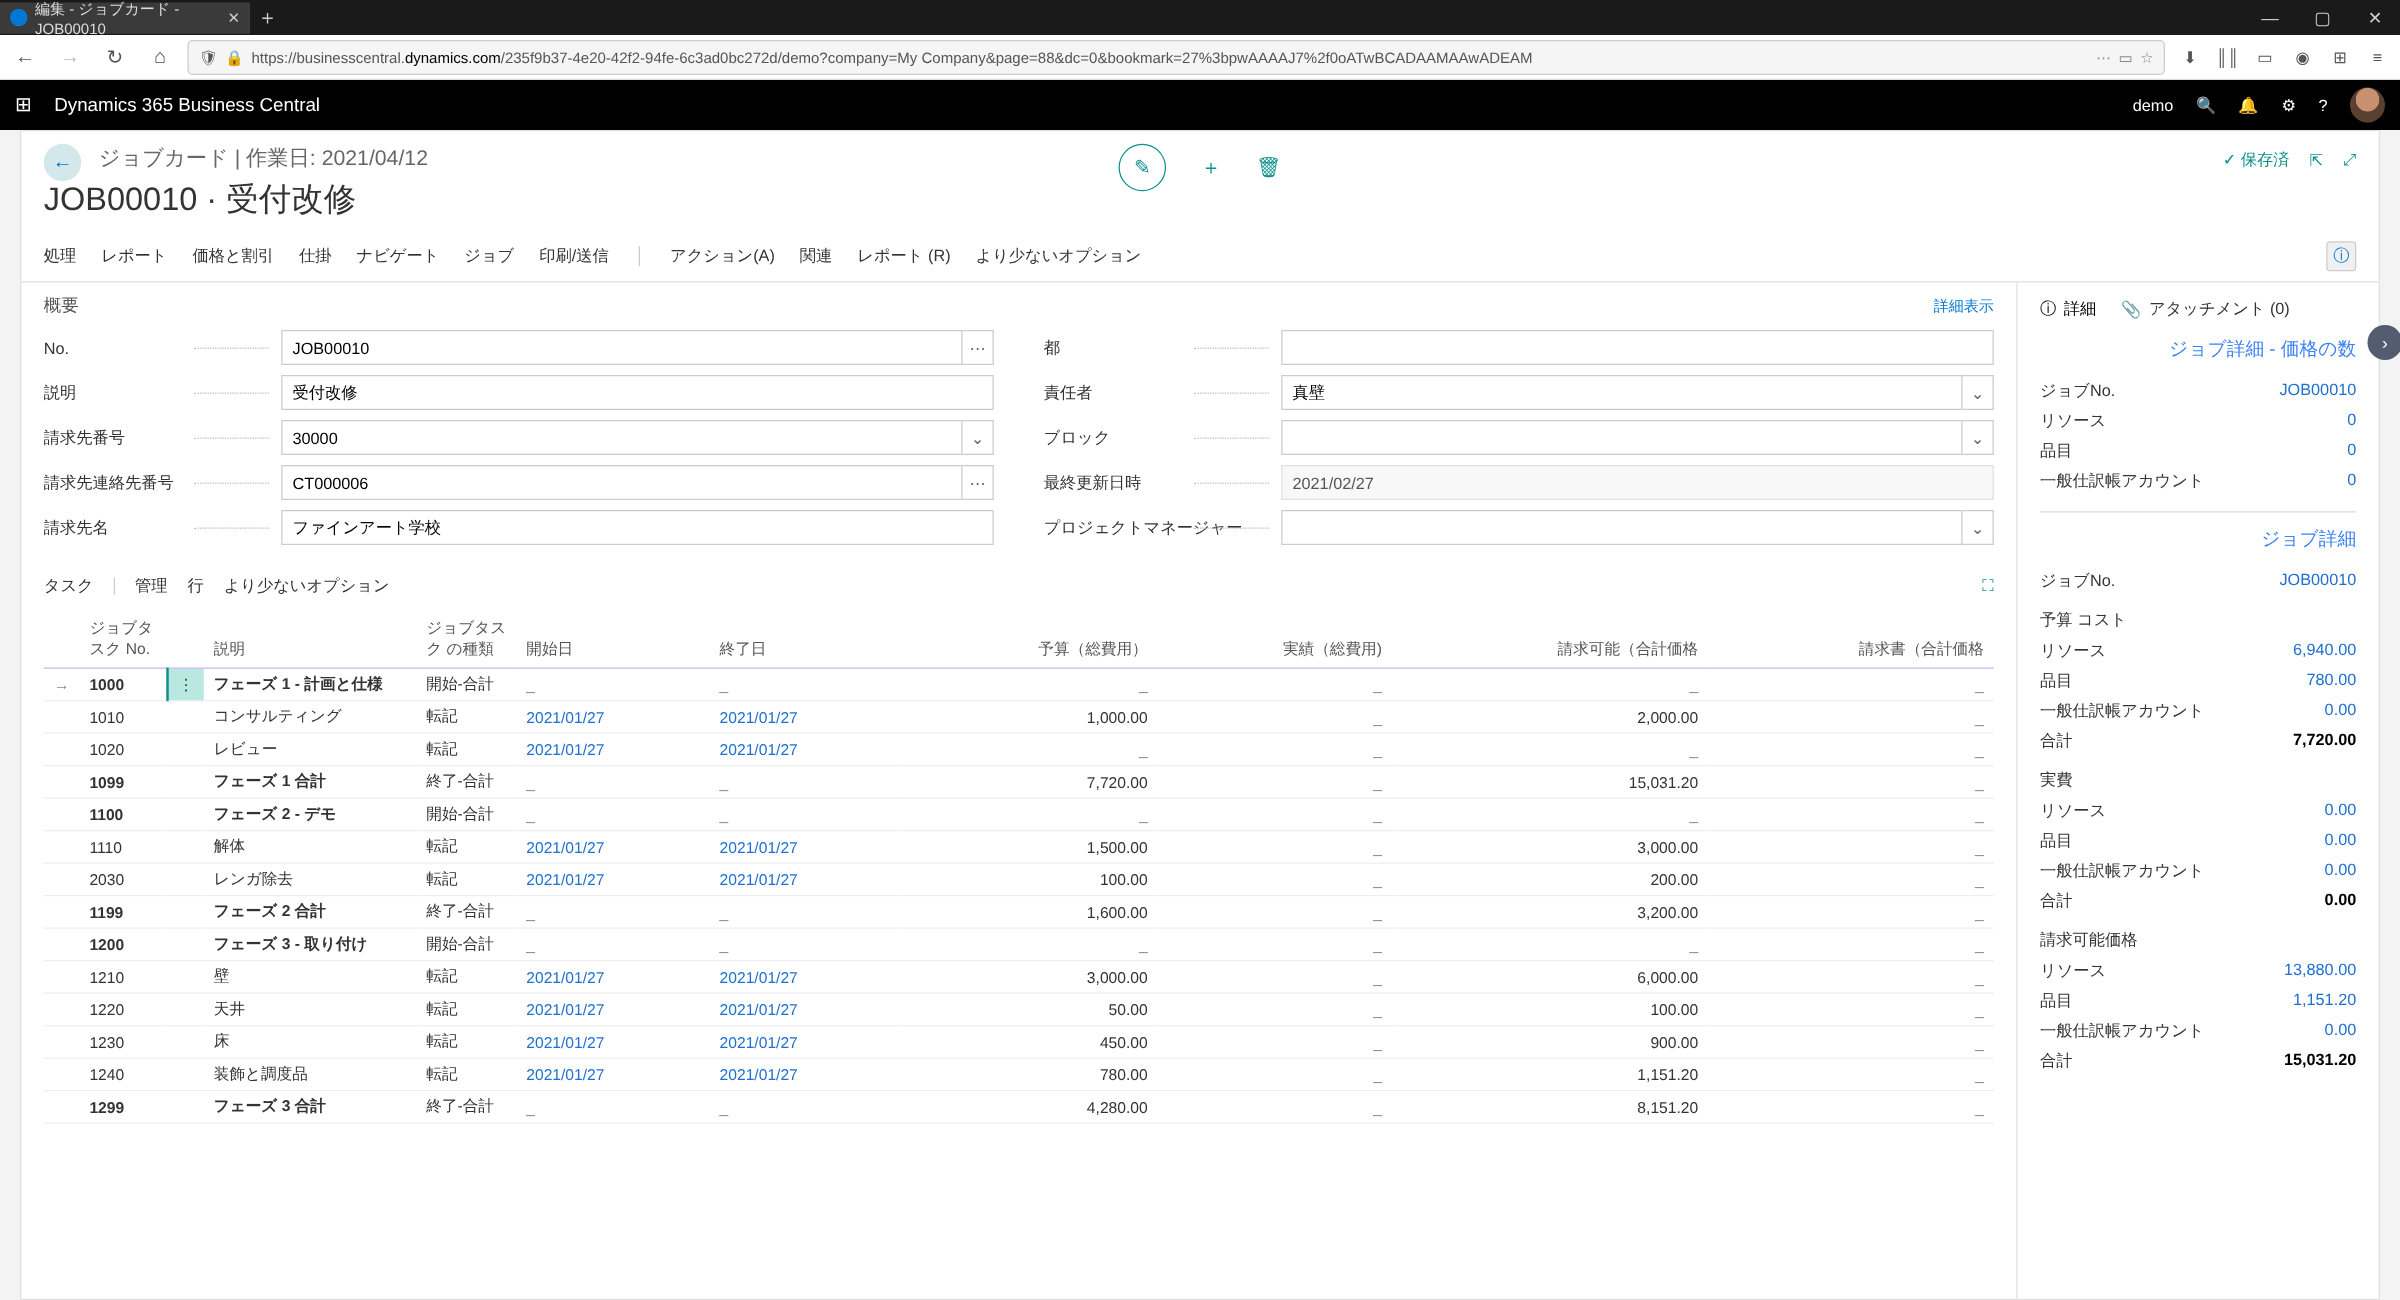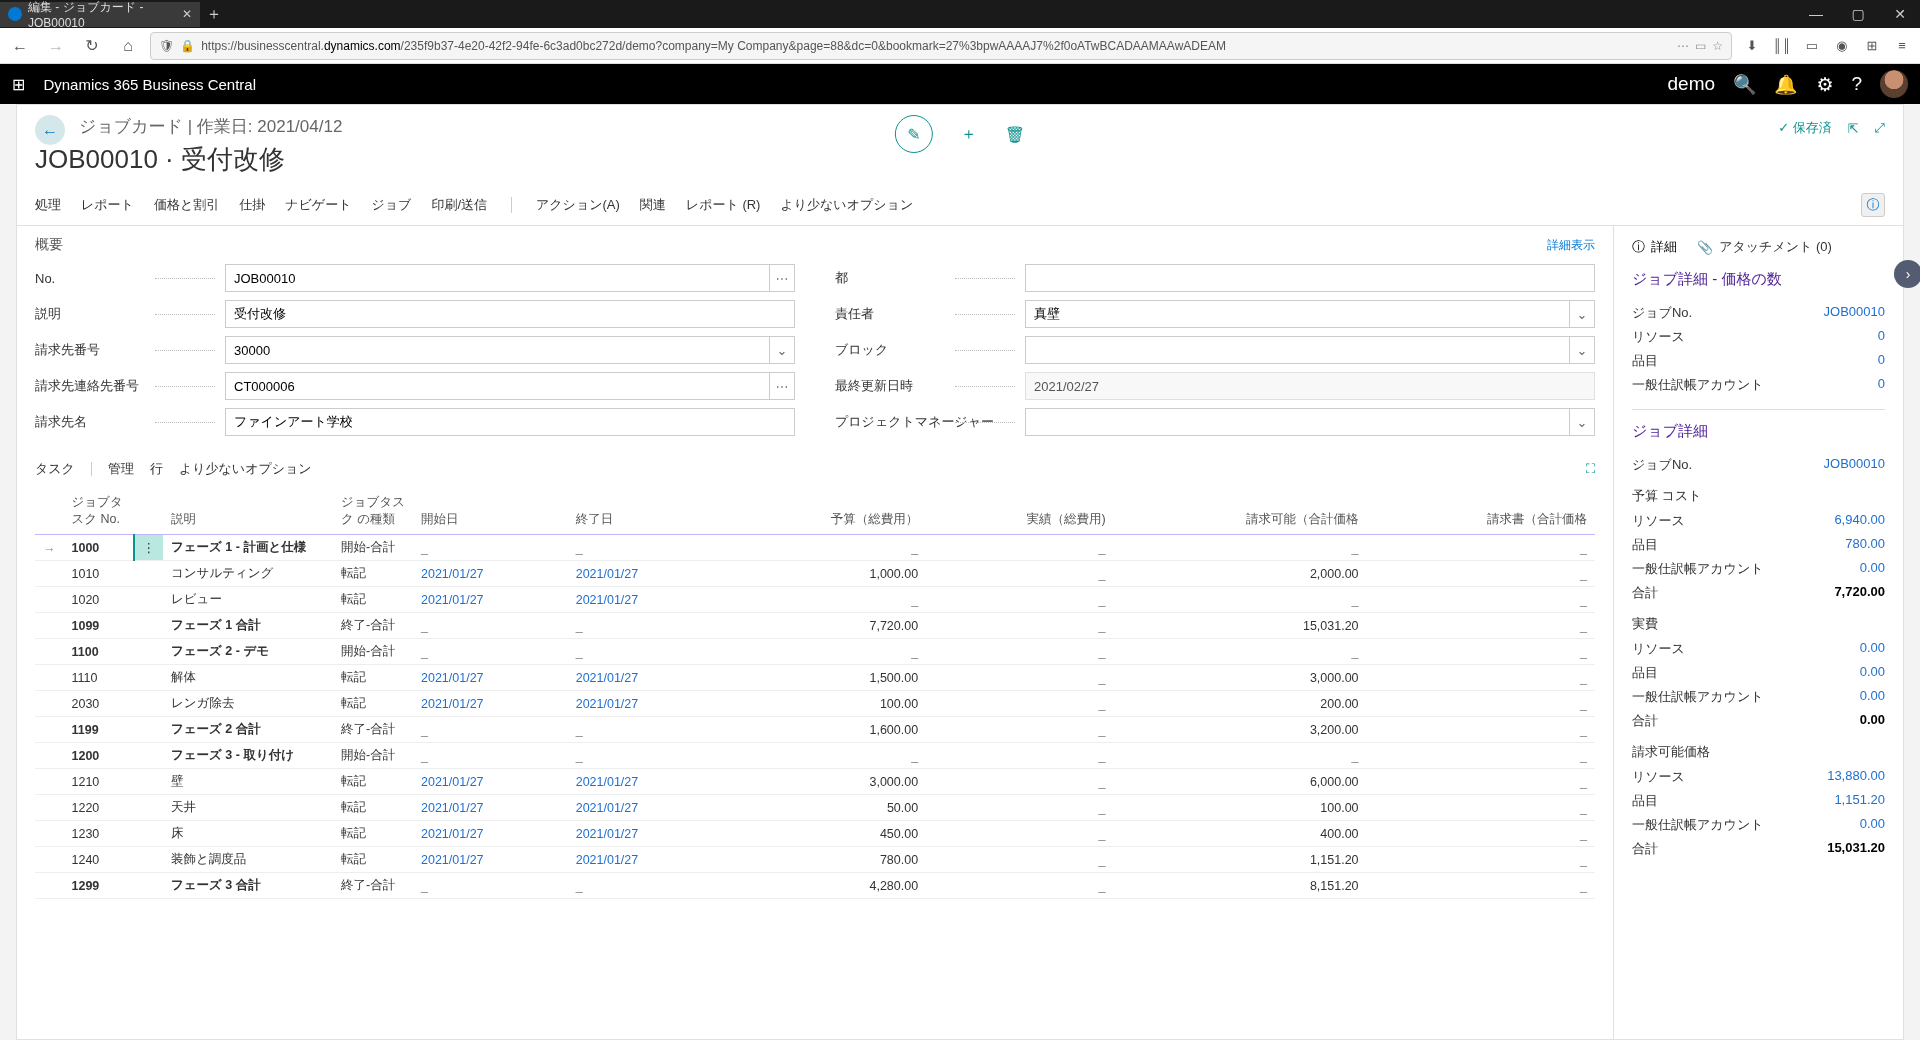--- a/index.html
+++ b/index.html
@@ -20,21 +20,21 @@
 .url-bar .lock { color: #666; }
 .url-domain { color: #000; }
 .browser-right { display: flex; gap: 6px; align-items: center; }
 .browser-right span { width: 24px; height: 24px; display:flex; align-items:center; justify-content:center; color:#555; }
 
 
 .d365-header { background: #000; color: #fff; display: flex; align-items: center; height: 40px; padding: 0 12px; }
 .d365-header .waffle { font-size: 16px; margin-right: 18px; cursor: pointer; }
 .d365-header .brand { font-size: 15px; }
 .d365-header .right { margin-left: auto; display: flex; align-items: center; gap: 18px; }
-.d365-header .right span { cursor: pointer; font-size: 19px; }
+.d365-header .right span { cursor: pointer; font-size: 13px; }
 .d365-header .avatar { width: 28px; height: 28px; border-radius: 50%; background: #ddd; background-image: radial-gradient(circle at 50% 35%, #c89070 40%, #5a4030 42%); }
 
 
 .page-wrap { background: #fff; margin: 0 16px; height: calc(100vh - 104px); display: flex; flex-direction: column; border: 1px solid #e0e0e0; }
 .page-header { padding: 10px 18px 0 18px; position: relative; }
 .back-circle { position: absolute; left: 18px; top: 10px; width: 30px; height: 30px; border-radius: 50%; background: #d4e8ec; color: #0078d4; display:flex; align-items:center; justify-content:center; cursor:pointer; font-size: 16px; }
 .breadcrumb { color: #666; font-size: 17px; margin-left: 44px; }
 .page-title { font-size: 26px; color: #333; margin: 4px 0 8px 0; margin-left: 0; font-weight: 400; }
 .page-icons-center { position: absolute; left: 50%; top: 10px; transform: translateX(-50%); display: flex; gap: 28px; align-items:center; }
 .page-icons-center .edit-circle { width: 38px; height: 38px; border: 1.5px solid #0d918f; border-radius: 50%; display:flex; align-items:center; justify-content:center; color:#0d918f; font-size:16px; }
@@ -83,21 +83,21 @@
 .grid .morecell { width:18px; }
 .grid .morecell.active { background:#b8e8e0; border-left:2px solid #0d918f; }
 .grid .bold { font-weight: 700; }
 .grid .link { color: #1e6fd0; }
 .grid .dash { color: #888; }
 
 
 .fb-tabs { display:flex; gap: 20px; align-items:center; margin-bottom: 14px; }
 .fb-tabs .tab-item { display:flex; align-items:center; gap:6px; color:#333; cursor:pointer; font-size:13px; }
 .fb-tabs .tab-item.active { color:#000; }
-.fb-section-title { font-size: 15px; color:#4c1d95; margin: 6px 0 12px 0; }
+.fb-section-title { font-size: 15px; color:#3b82f6; margin: 6px 0 12px 0; text-align: right; }
 .fb-row { display:flex; justify-content:space-between; padding: 3px 0; font-size: 13px; }
 .fb-row .val { color:#1e6fd0; text-align:right; }
 .fb-row .val.bold { color:#000; font-weight:700; }
 .fb-sub { font-size: 13px; color:#333; margin: 10px 0 4px 0; font-weight:400; }
 .fb-hr { border:0; border-top:1px solid #ddd; margin: 12px 0; }
 </style>
 </head>
 <body>
 
 <div class="browser-top">
@@ -437,21 +437,21 @@
               <tr>
                 <td class="rowhead"></td>
                 <td>1230</td>
                 <td class="morecell"></td>
                 <td>床</td>
                 <td>転記</td>
                 <td class="link">2021/01/27</td>
                 <td class="link">2021/01/27</td>
                 <td class="r">450.00</td>
                 <td class="r dash">_</td>
-                <td class="r">400.00</td>
+                <td class="r">900.00</td>
                 <td class="r dash">_</td>
               </tr>
               <tr>
                 <td class="rowhead"></td>
                 <td>1240</td>
                 <td class="morecell"></td>
                 <td>装飾と調度品</td>
                 <td>転記</td>
                 <td class="link">2021/01/27</td>
                 <td class="link">2021/01/27</td>

